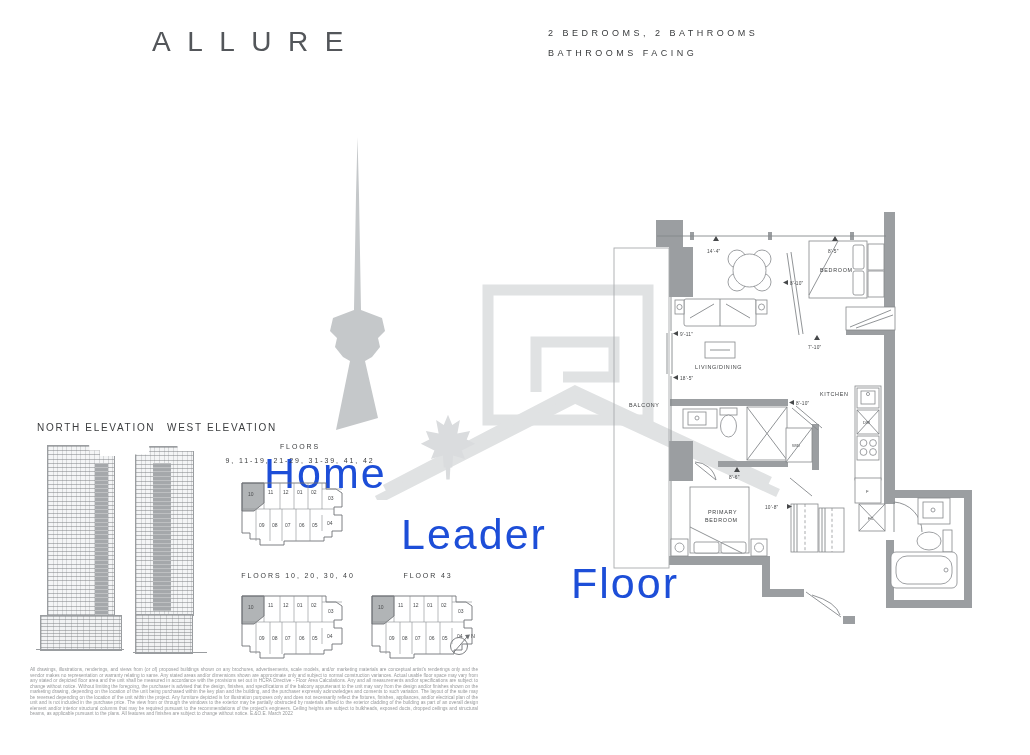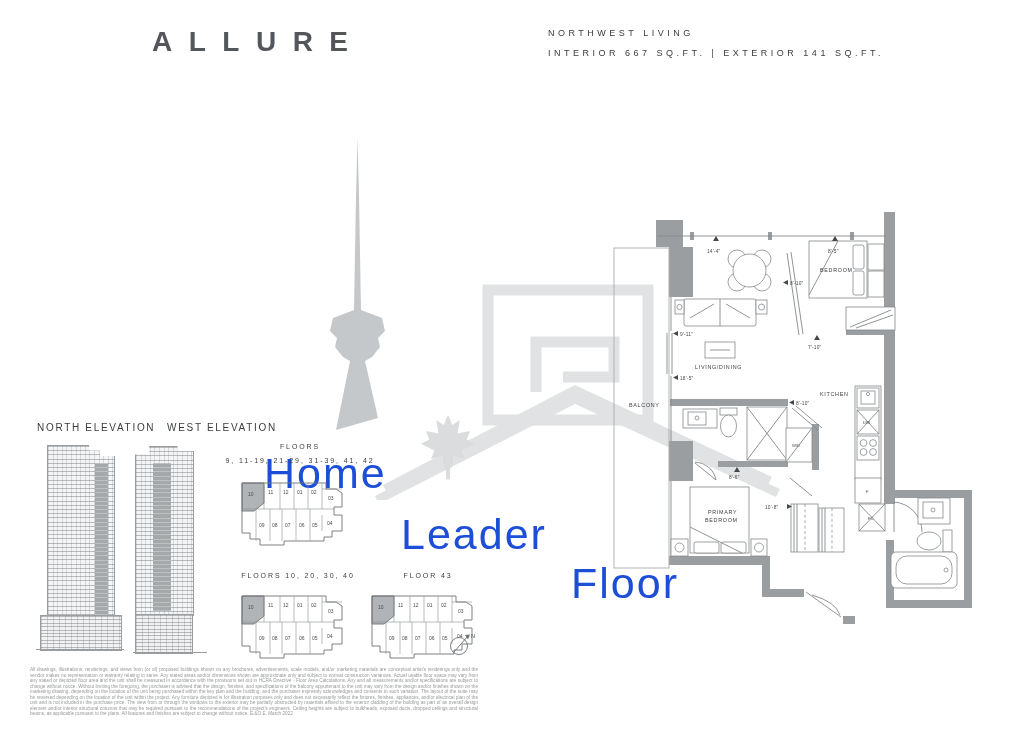--- a/index.html
+++ b/index.html
@@ -1,21 +1,21 @@
 <!DOCTYPE html>
 <html><head>
 <meta charset="utf-8">
 <style>
   html,body{margin:0;padding:0;background:#ffffff;}
   .page{position:relative;width:1030px;height:755px;background:#fff;overflow:hidden;
         font-family:"Liberation Sans",sans-serif;color:#3d3f41;}
   .abs{position:absolute;}
 
   
-  .logo{left:152px;top:26px;font-size:28px;font-weight:700;letter-spacing:16.5px;color:#53565a;}
+  .logo{left:152px;top:26px;font-size:28px;font-weight:400;letter-spacing:16.5px;color:#53565a;}
   .unit-info{left:548px;top:28px;}
   .unit-name{font-size:11px;font-weight:bold;letter-spacing:6px;color:#2f3133;margin-bottom:9px;}
   .unit-spec{font-size:9px;letter-spacing:3.5px;color:#393b3d;margin-bottom:9.5px;white-space:nowrap;}
 
   
   .wm-text{color:#1d4ed8;font-size:43px;letter-spacing:2px;line-height:1;pointer-events:none;}
 
   
   .elev-label{font-size:10px;font-weight:normal;letter-spacing:1.7px;color:#3a3c3e;white-space:nowrap;}
   .tower{position:absolute;border:1px solid #9a9da0;
@@ -72,22 +72,22 @@
       </g>
     </svg>
     <div class="abs wm-text" style="left:264px;top:452px;">Home</div>
     <div class="abs wm-text" style="left:401px;top:513px;">Leader</div>
     <div class="abs wm-text" style="left:571px;top:562px;">Floor</div>
   </div>
 
   <div class="abs logo" style="z-index:3;">ALLURE</div>
 
   <div class="abs unit-info" style="z-index:3;">
-    <div class="unit-spec">NORTHWEST LIVING</div>
-    <div class="unit-spec">INTERIOR 667 SQ.FT. | EXTERIOR 141 SQ.FT.</div>
+    <div class="unit-spec">2 BEDROOMS, 2 BATHROOMS</div>
+    <div class="unit-spec">BATHROOMS FACING</div>
   </div>
 
   <svg class="abs" style="left:328px;top:135px;z-index:2;" width="60" height="300" viewBox="0 0 60 300">
     <path d="M29.5,2 L31,60 L33,175 L54,183 L57,196 L50,203 L52,212 L44,222 L37,226 L50,283 L8,295 L22,226 L15,222 L7,212 L9,203 L2,196 L5,183 L26,175 L28,60 Z" fill="#c5c8ca"></path>
   </svg>
 
   <div class="abs elev-label" style="left:37px;top:422px;z-index:3;">NORTH ELEVATION</div>
   <div class="abs elev-label" style="left:139px;top:422px;z-index:3;margin-left:28px;">WEST ELEVATION</div>
 
   <div class="tower" style="left:47px;top:445px;width:66px;height:180px;z-index:2;

